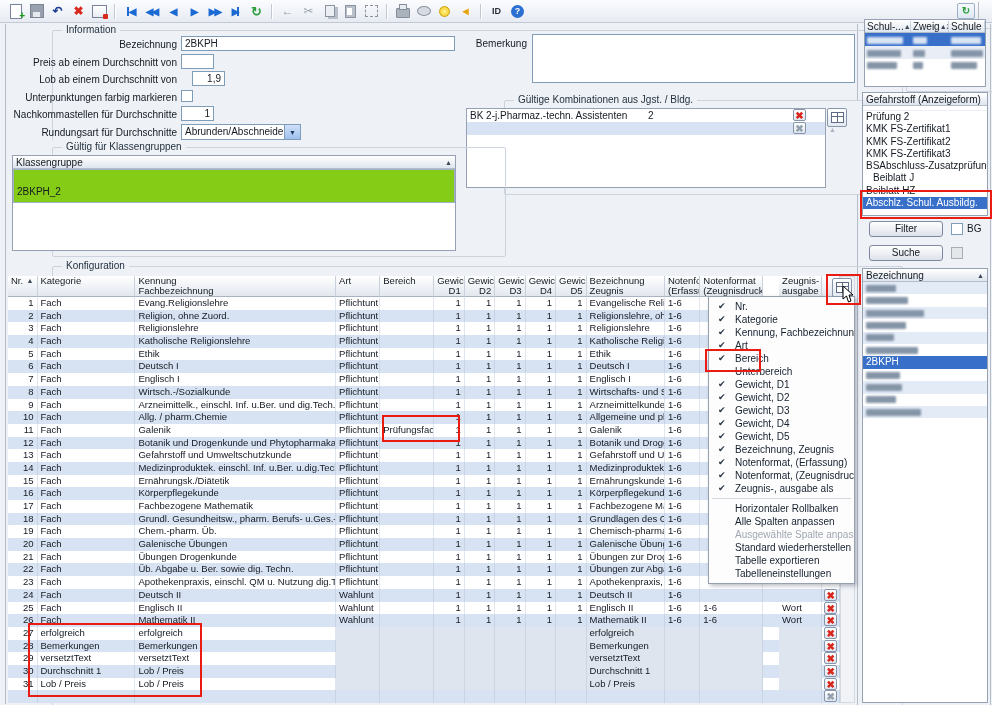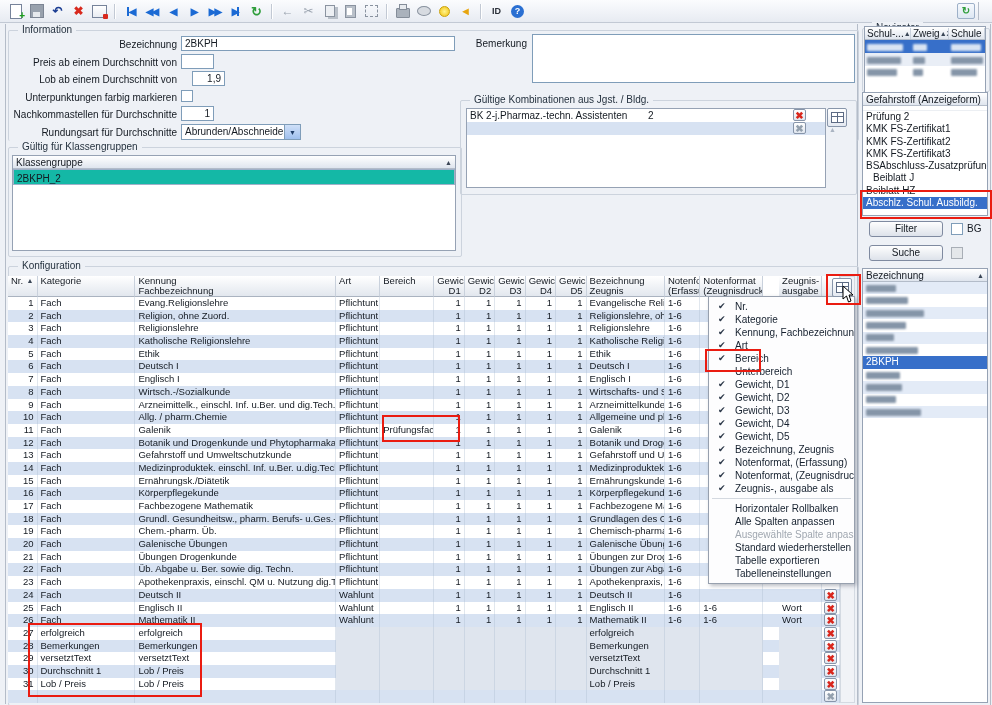--- a/index.html
+++ b/index.html
@@ -29,21 +29,21 @@
   .ic-print{width:12px;height:8px;background:#aab2bc;border:1px solid #848d99;display:inline-block;position:relative;border-radius:1px;margin-top:4px;}
   .ic-print::before{content:"";position:absolute;top:-5px;left:2px;width:6px;height:4px;background:#e8ebef;border:1px solid #848d99;}
   .ic-oval{width:12px;height:8px;border:1px solid #8a93a0;border-radius:50%;background:#d7dbe1;display:inline-block;}
   .ic-bulb{width:9px;height:9px;border-radius:50%;background:radial-gradient(#fff48e,#f2c20e);border:1px solid #caa20c;display:inline-block;}
   .ic-help{width:13px;height:13px;border-radius:50%;background:#2a6fd2;color:#fff;font-weight:bold;
            font-size:9px;line-height:13px;text-align:center;display:inline-block;}
   .ic-winref{width:16px;height:14px;border:1px solid #9db0c8;border-radius:2px;
              background:linear-gradient(#f6f9fd,#dde7f3);color:#2f9e3c;font-weight:bold;font-size:10px;
              line-height:13px;text-align:center;display:inline-block;}
   
-  .fs{position:absolute;border:1px solid #ccd3dd;border-radius:2px;}
+  .fs{position:absolute;border:1px solid #ccd3dd;border-radius:2px;margin-left:44px;}
   .fs.noBottom{border-bottom:none;}
   .legend{position:absolute;top:-7px;left:9px;background:#eef1f6;padding:0 4px;color:#25323f;}
   
   .lbl{position:absolute;text-align:right;width:170px;color:#141a22;}
   .inp{position:absolute;background:#fff;border:1px solid #7f9db9;box-sizing:border-box;
        padding:1px 3px;overflow:hidden;white-space:nowrap;}
   .num{text-align:right;}
   .chkbox{position:absolute;width:12px;height:12px;background:#fff;border:1px solid #7f9db9;box-sizing:border-box;}
   .chkbox.disabled{background:#e4e7ea;border-color:#a8aeb6;}
   .dd{position:absolute;background:#fff;border:1px solid #7f9db9;box-sizing:border-box;display:flex;}
@@ -245,21 +245,21 @@
 
 <div class="fs" style="left:8px;top:147px;width:452px;height:108px">
   <span class="legend">Gültig für Klassengruppen</span>
 </div>
 <div class="listbox" style="left:12px;top:155px;width:444px;height:96px">
   <div class="lhead">
     <span>Klassengruppe</span>
     <span class="sortarrow">▲</span>
   </div>
   <div id="klassen-rows">
-      <div style="height: 16px; line-height: 12px; padding: 3px 3px; background: #14b8a6; border: 1px solid rgb(159, 176, 200); box-sizing: border-box;">2BKPH_2</div>
+      <div style="height: 16px; line-height: 12px; padding: 16px 3px; background: #84cc16; border: 1px solid rgb(159, 176, 200); box-sizing: border-box;">2BKPH_2</div>
     </div>
 </div>
 
 <div class="fs" style="left:8px;top:266px;width:849px;height:438px">
   <span class="legend">Konfiguration</span>
 </div>
 <div style="position:absolute;left:8px;top:276px;width:832px;background:#fff">
   <div class="khead" id="konfig-head">
       <div class="kh c-nr">
         <div class="l1">
@@ -917,21 +917,21 @@
     <div class="mi">Alle Spalten anpassen</div>
     <div class="mi disabled">Ausgewählte Spalte anpassen</div>
     <div class="mi">Standard wiederherstellen</div>
     <div class="mi">Tabelle exportieren</div>
     <div class="mi">Tabelleneinstellungen</div>
   </div>
 
 <div class="fs" style="left:862px;top:28px;width:126px;height:62px">
   <span class="legend">Navigator</span>
 </div>
-<div class="listbox" style="left:864px;top:26px;width:122px;height:68px">
+<div class="listbox" style="left:864px;top:19px;width:122px;height:68px">
   <div class="lhead" style="padding:0;justify-content:flex-start" id="nav-head">
       <span class="navcell" style="width: 46px;">
         <span>Schul-...</span>
         <span class="sortarrow">▲1</span>
       </span>
       <span class="navcell" style="width: 38px;">
         <span>Zweig</span>
         <span class="sortarrow">▲2</span>
       </span>
       <span class="navcell" style="width: 36px;">

